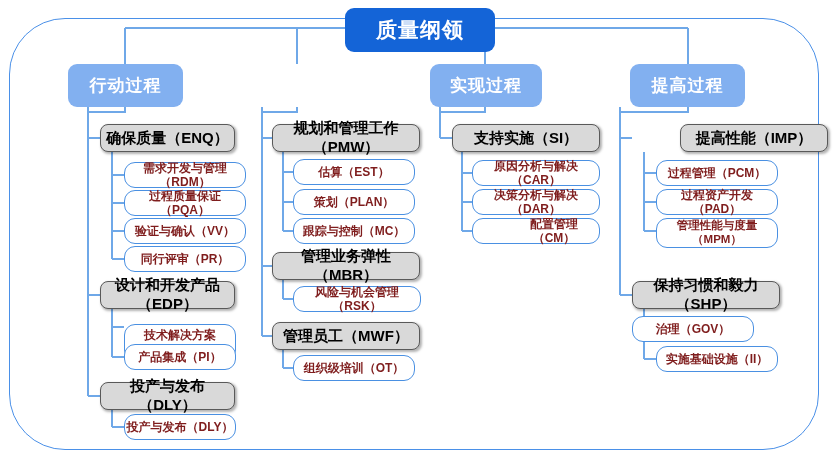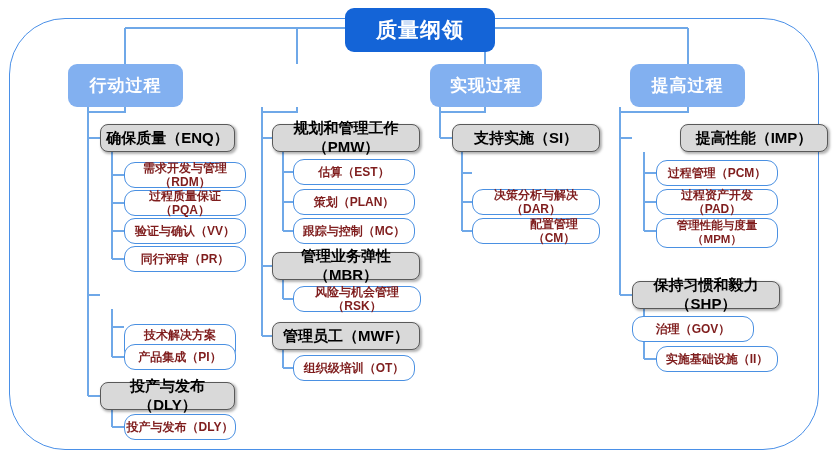--- a/index.html
+++ b/index.html
@@ -194,38 +194,40 @@
   <div class="col-header" style="left:68px;  top:64px; width:115px;">行动过程</div>
   <div class="col-header" style="left:430px; top:64px; width:112px;">实现过程</div>
   <div class="col-header" style="left:630px; top:64px; width:115px;">提高过程</div>
 
   <div class="group-box" style="left:100px; top:124px; width:135px; height:28px;">确保质量（ENQ）</div>
   <div class="leaf-box" style="left:124px; top:162px; width:122px; height:26px;">需求开发与管理（RDM）</div>
   <div class="leaf-box" style="left:124px; top:190px; width:122px; height:26px;">过程质量保证（PQA）</div>
   <div class="leaf-box" style="left:124px; top:218px; width:122px; height:26px;">验证与确认（VV）</div>
   <div class="leaf-box" style="left:124px; top:246px; width:122px; height:26px;">同行评审（PR）</div>
 
+  <div class="group-box" style="left:100px; top:281px; width:135px; height:28px;">设计和开发产品（EDP）</div>
   <div class="leaf-box" style="left:124px; top:324px; width:112px; height:37px;">技术解决方案（TS）</div>
   <div class="leaf-box" style="left:124px; top:344px; width:112px; height:26px;">产品集成（PI）</div>
 
   <div class="group-box" style="left:100px; top:382px; width:135px; height:28px;">投产与发布（DLY）</div>
   <div class="leaf-box" style="left:124px; top:414px; width:112px; height:26px;">投产与发布（DLY）</div>
 
   <div class="group-box" style="left:272px; top:124px; width:148px; height:28px;">规划和管理工作（PMW）</div>
   <div class="leaf-box" style="left:293px; top:159px; width:122px; height:26px;">估算（EST）</div>
   <div class="leaf-box" style="left:293px; top:189px; width:122px; height:26px;">策划（PLAN）</div>
   <div class="leaf-box" style="left:293px; top:218px; width:122px; height:26px;">跟踪与控制（MC）</div>
 
   <div class="group-box" style="left:272px; top:252px; width:148px; height:28px;">管理业务弹性（MBR）</div>
   <div class="leaf-box" style="left:293px; top:286px; width:128px; height:26px;">风险与机会管理（RSK）</div>
 
   <div class="group-box" style="left:272px; top:322px; width:148px; height:28px;">管理员工（MWF）</div>
   <div class="leaf-box" style="left:293px; top:355px; width:122px; height:26px;">组织级培训（OT）</div>
 
   <div class="group-box" style="left:452px; top:124px; width:148px; height:28px;">支持实施（SI）</div>
+  <div class="leaf-box" style="left:472px; top:160px; width:128px; height:26px;">原因分析与解决（CAR）</div>
   <div class="leaf-box" style="left:472px; top:189px; width:128px; height:26px;">决策分析与解决（DAR）</div>
   <div class="leaf-box" style="left:472px; top:218px; width:128px; height:26px;padding-left:36px;">配置管理（CM）</div>
 
   <div class="group-box" style="left:632px; top:124px; width:148px; height:28px;margin-left:48px;">提高性能（IMP）</div>
   <div class="leaf-box" style="left:656px; top:160px; width:122px; height:26px;">过程管理（PCM）</div>
   <div class="leaf-box" style="left:656px; top:189px; width:122px; height:26px;">过程资产开发（PAD）</div>
   <div class="leaf-box two-line" style="left:656px; top:218px; width:122px; height:30px;">管理性能与度量<br>（MPM）</div>
 
   <div class="group-box" style="left:632px; top:281px; width:148px; height:28px;">保持习惯和毅力（SHP）</div>
   <div class="leaf-box" style="left:632px; top:316px; width:122px; height:26px;">治理（GOV）</div>

